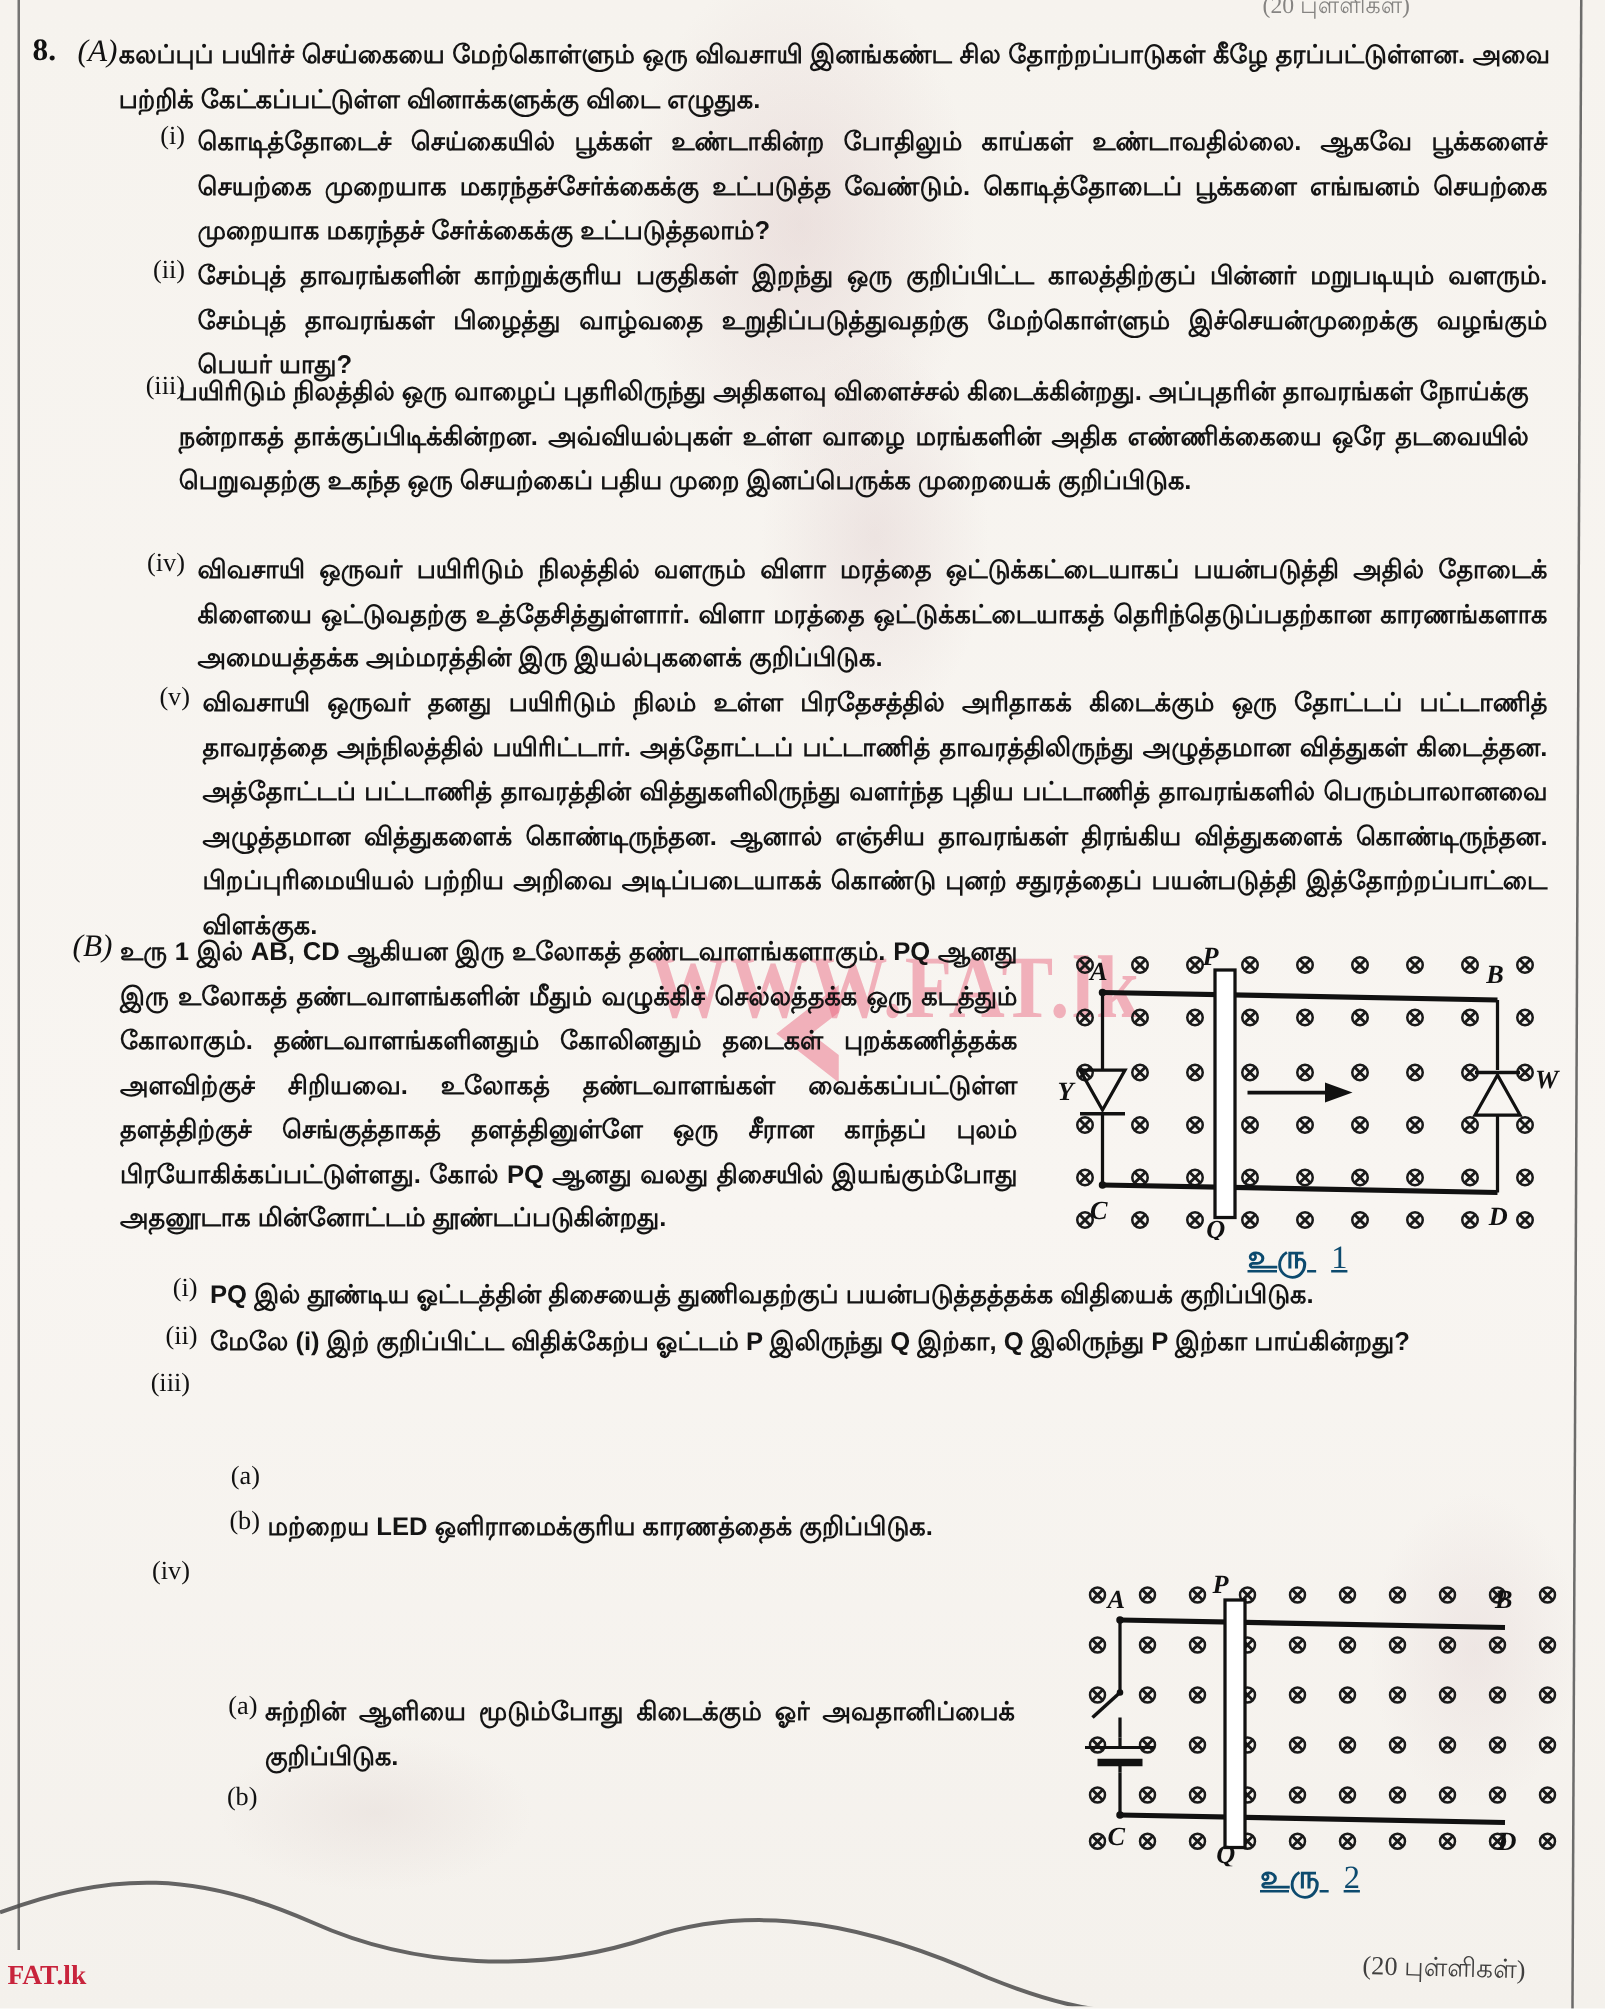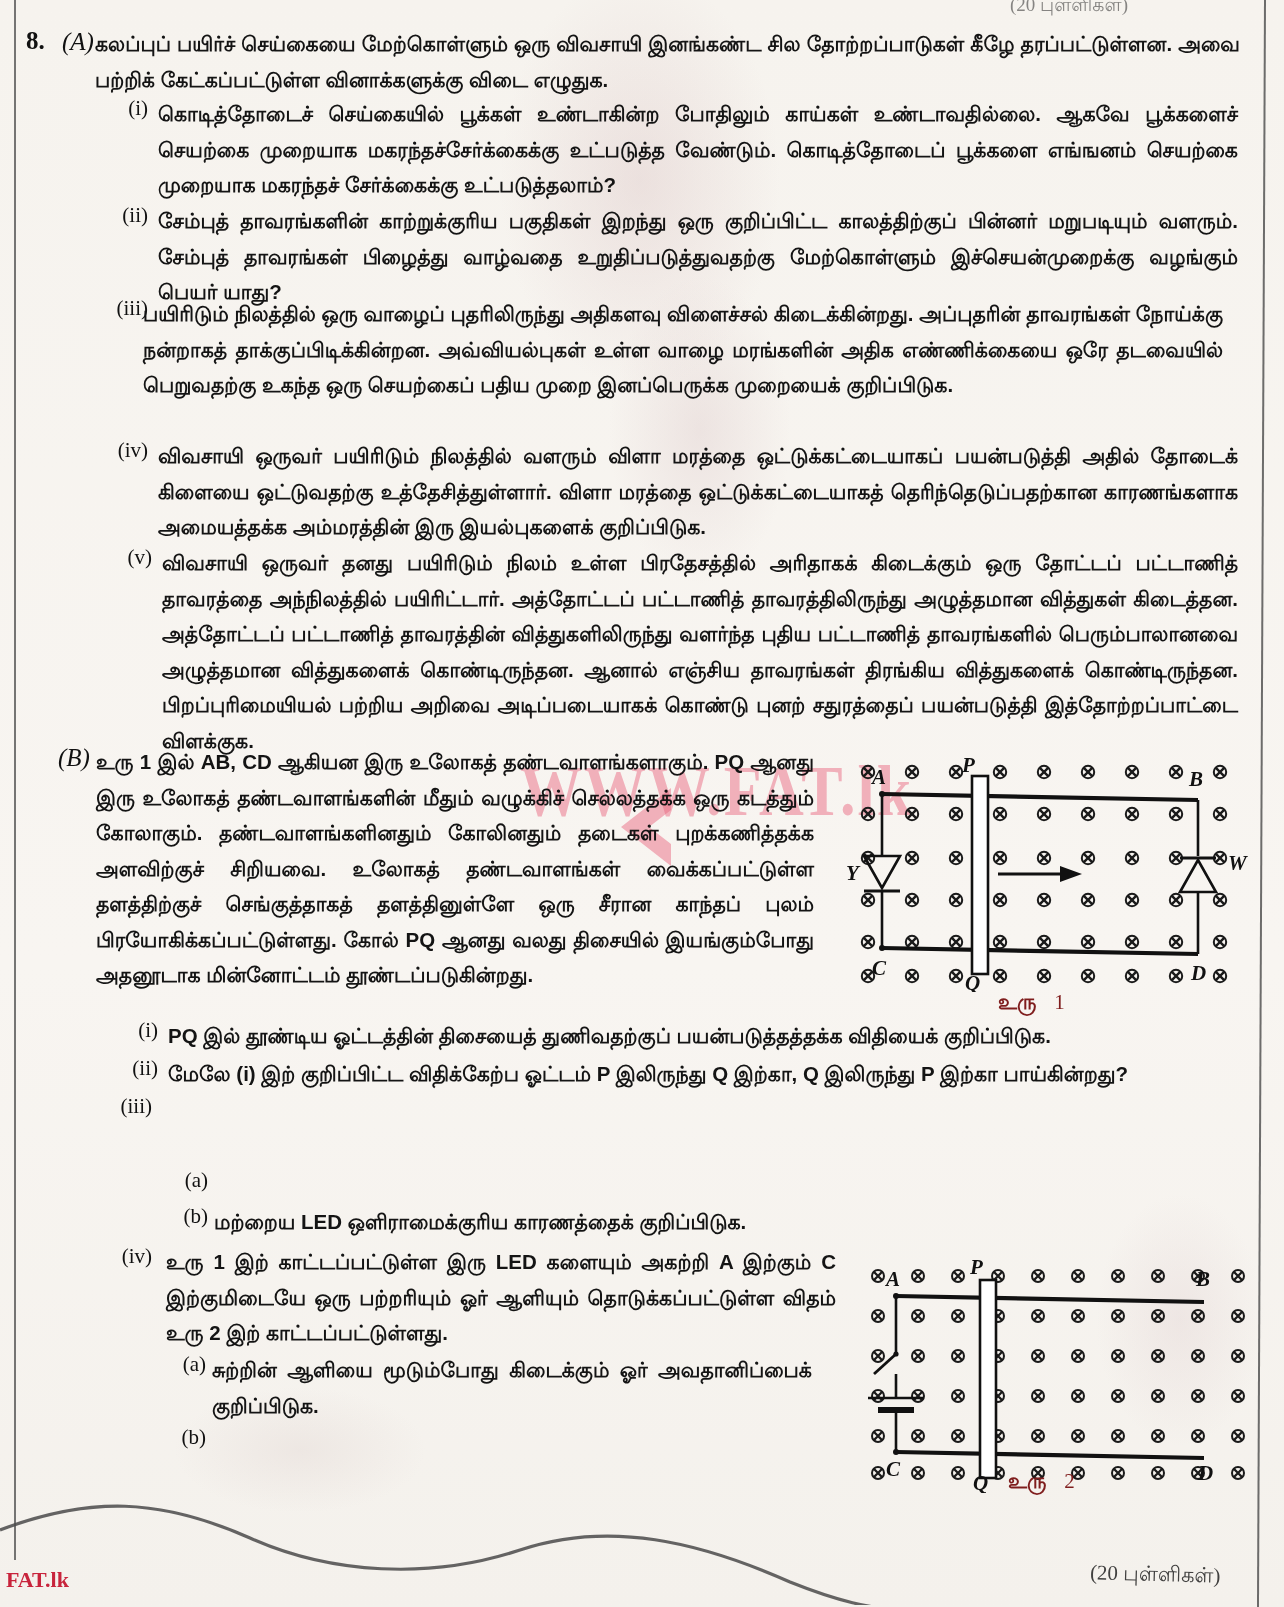--- a/index.html
+++ b/index.html
@@ -152,23 +152,24 @@
   }
 
   
   .figure {
     position: absolute;
     z-index: 6;
   }
   .fig-caption {
     position: absolute;
     font-family: "Liberation Sans", "DejaVu Sans", sans-serif;
-    font-size: 21px;
+    font-size: 26px;
     font-weight: 600;
-    color: #7f1d1d;
+    color: #0c4a6e;
+    text-decoration: underline;
   }
   .fig-caption .num {
     font-family: "Liberation Serif", serif;
     font-weight: 400;
   }
 </style>
 </head>
 <body>
 
 <div id="page">
@@ -212,21 +213,20 @@
     <div class="block tamil" style="left:168px; top:1056px; width:1068px;">மேலே (i) இற் குறிப்பிட்ட விதிக்கேற்ப ஓட்டம் P இலிருந்து Q இற்கா, Q இலிருந்து P இற்கா பாய்கின்றது?</div>
 
     <div class="romnum" style="left:98px; top:1094px; width:54px;">(iii)</div>
 
     <div class="romnum" style="left:160px; top:1168px; width:48px;">(a)</div>
 
     <div class="romnum" style="left:160px; top:1204px; width:48px;">(b)</div>
     <div class="block tamil" style="left:214px; top:1204px; width:1010px;">மற்றைய LED ஒளிராமைக்குரிய காரணத்தைக் குறிப்பிடுக.</div>
 
     <div class="romnum" style="left:98px; top:1244px; width:54px;">(iv)</div>
-    <div class="block tamil" style="left:166px; top:1244px; width:670px;">உரு 1 இற் காட்டப்பட்டுள்ள இரு LED களையும் அகற்றி A இற்கும் C இற்குமிடையே ஒரு பற்றரியும் ஓர் ஆளியும் தொடுக்கப்பட்டுள்ள விதம் உரு 2 இற் காட்டப்பட்டுள்ளது.</div>
 
     <div class="romnum" style="left:158px; top:1352px; width:48px;">(a)</div>
     <div class="block tamil" style="left:212px; top:1352px; width:600px;">சுற்றின் ஆளியை மூடும்போது கிடைக்கும் ஓர் அவதானிப்பைக் குறிப்பிடுக.</div>
 
     <div class="romnum" style="left:158px; top:1425px; width:48px;">(b)</div>
 
     <div class="marks-bottom">(20 புள்ளிகள்)</div>
   </div>
 
   <div class="figure" style="left:846px; top:752px;">
@@ -675,21 +675,21 @@
       <circle cx="36" cy="38" r="3" fill="#111"></circle>
       <circle cx="36" cy="194" r="3" fill="#111"></circle>
 
       <text x="26" y="28" font-family="Liberation Serif, serif" font-size="21" font-style="italic" font-weight="700" fill="#111">A</text>
       <text x="336" y="28" font-family="Liberation Serif, serif" font-size="21" font-style="italic" font-weight="700" fill="#111">B</text>
       <text x="26" y="218" font-family="Liberation Serif, serif" font-size="21" font-style="italic" font-weight="700" fill="#111">C</text>
       <text x="338" y="222" font-family="Liberation Serif, serif" font-size="21" font-style="italic" font-weight="700" fill="#111">D</text>
       <text x="110" y="16" font-family="Liberation Serif, serif" font-size="21" font-style="italic" font-weight="700" fill="#111">P</text>
       <text x="113" y="232" font-family="Liberation Serif, serif" font-size="21" font-style="italic" font-weight="700" fill="#111">Q</text>
     </svg>
-    <div class="fig-caption" style="left:148px; top:211px;">
+    <div class="fig-caption" style="left:148px; top:228px;">
       <span>உரு</span>
       <span class="num" style="margin-left:12px;">2</span>
     </div>
   </div>
 
   <div class="edge-left"></div>
   <div class="edge-right"></div>
   <svg class="edge-bottom-curve" viewBox="0 0 900 115" preserveAspectRatio="none">
     <path d="M0 40 C 90 6, 160 8, 250 48 C 330 84, 430 90, 520 60 C 610 30, 700 52, 790 92 C 840 112, 870 118, 900 120" fill="none" stroke="#4a4a4a" stroke-width="3.2" opacity=".85"></path>
   </svg>

